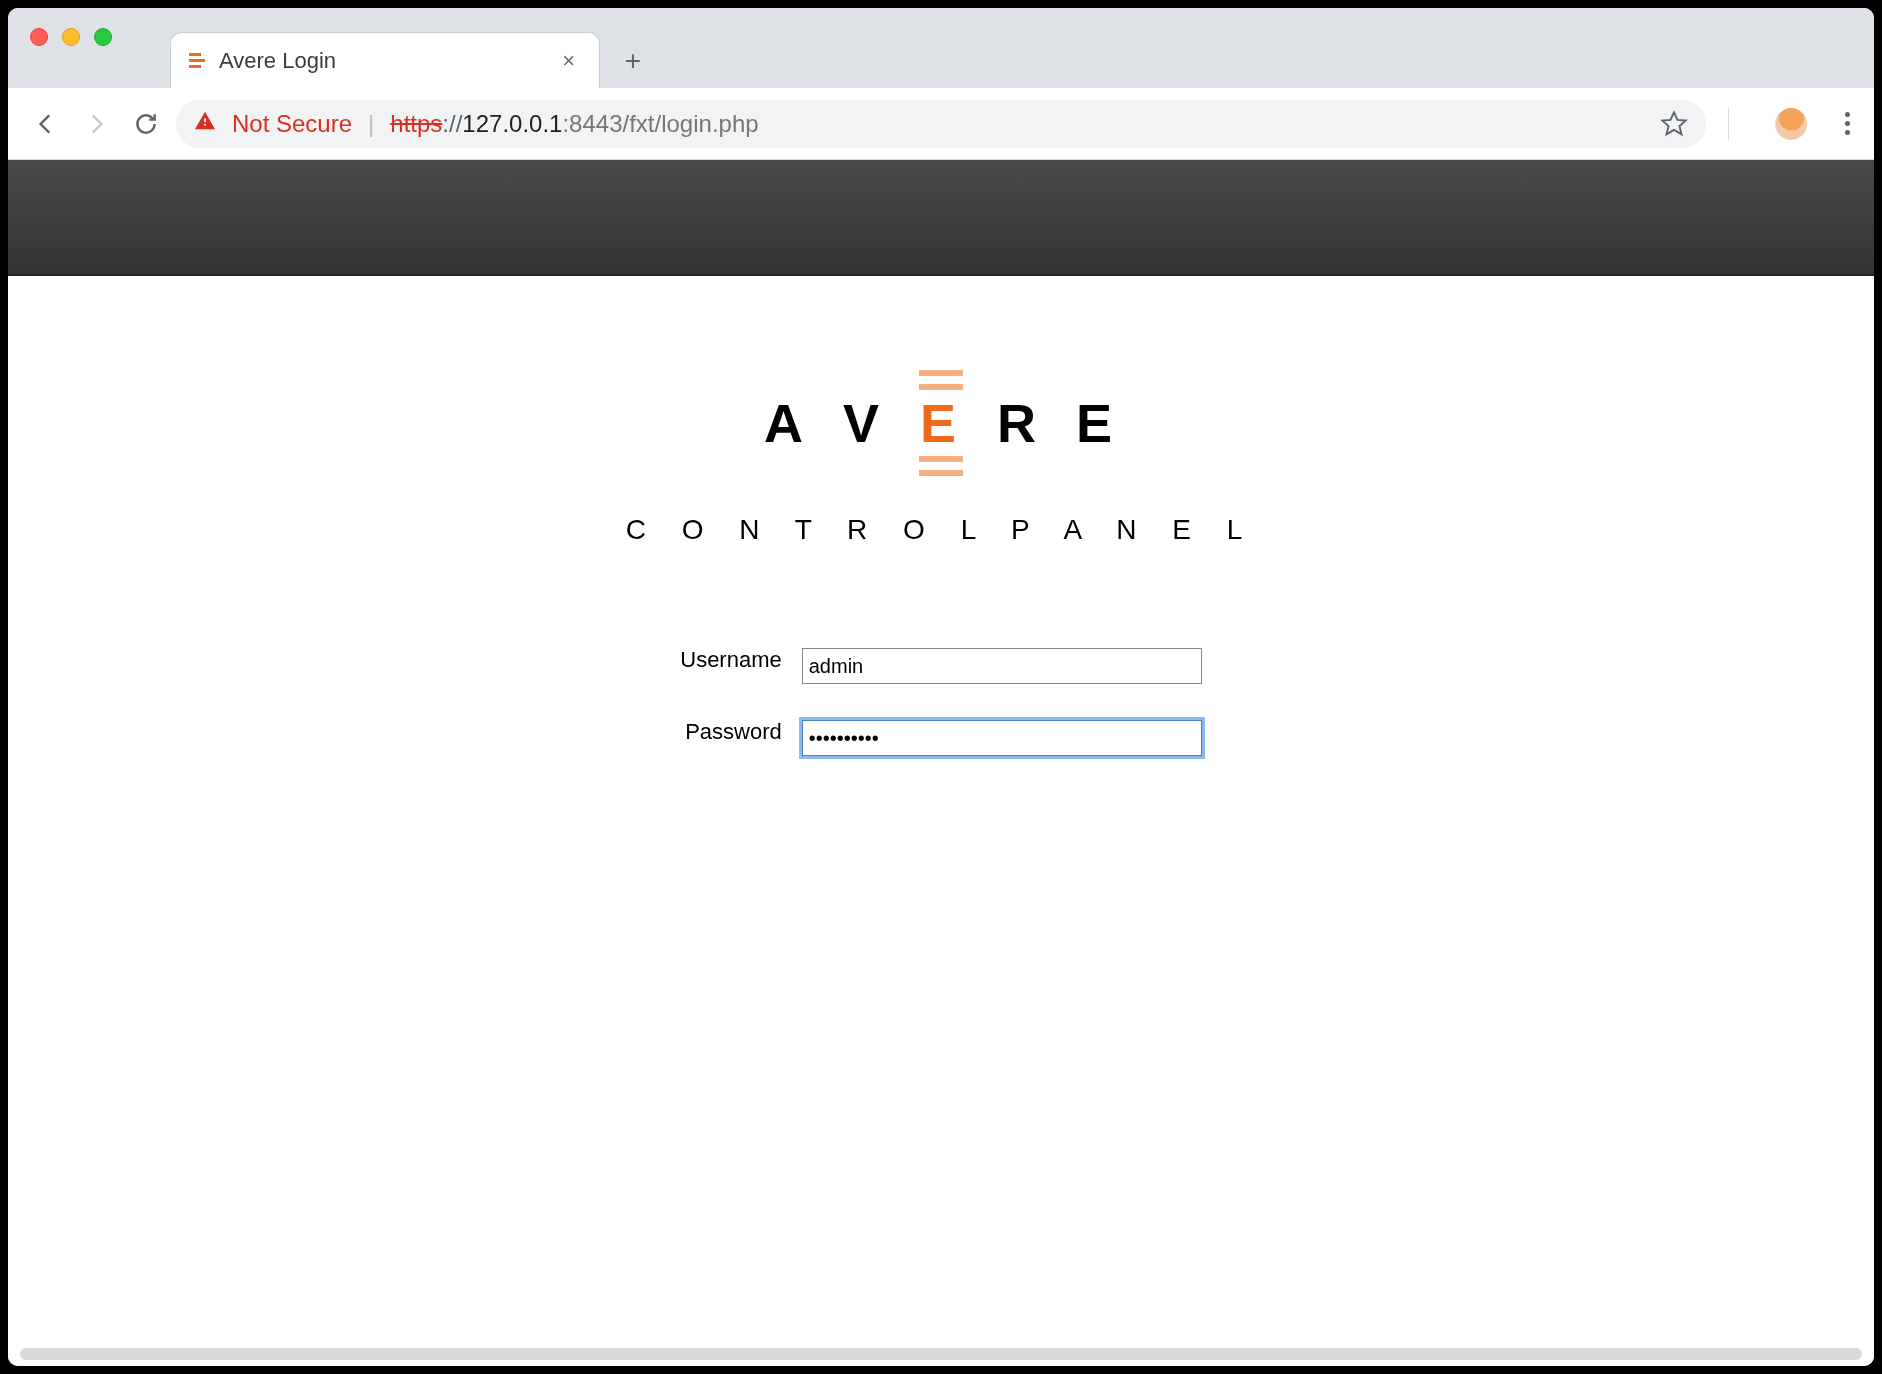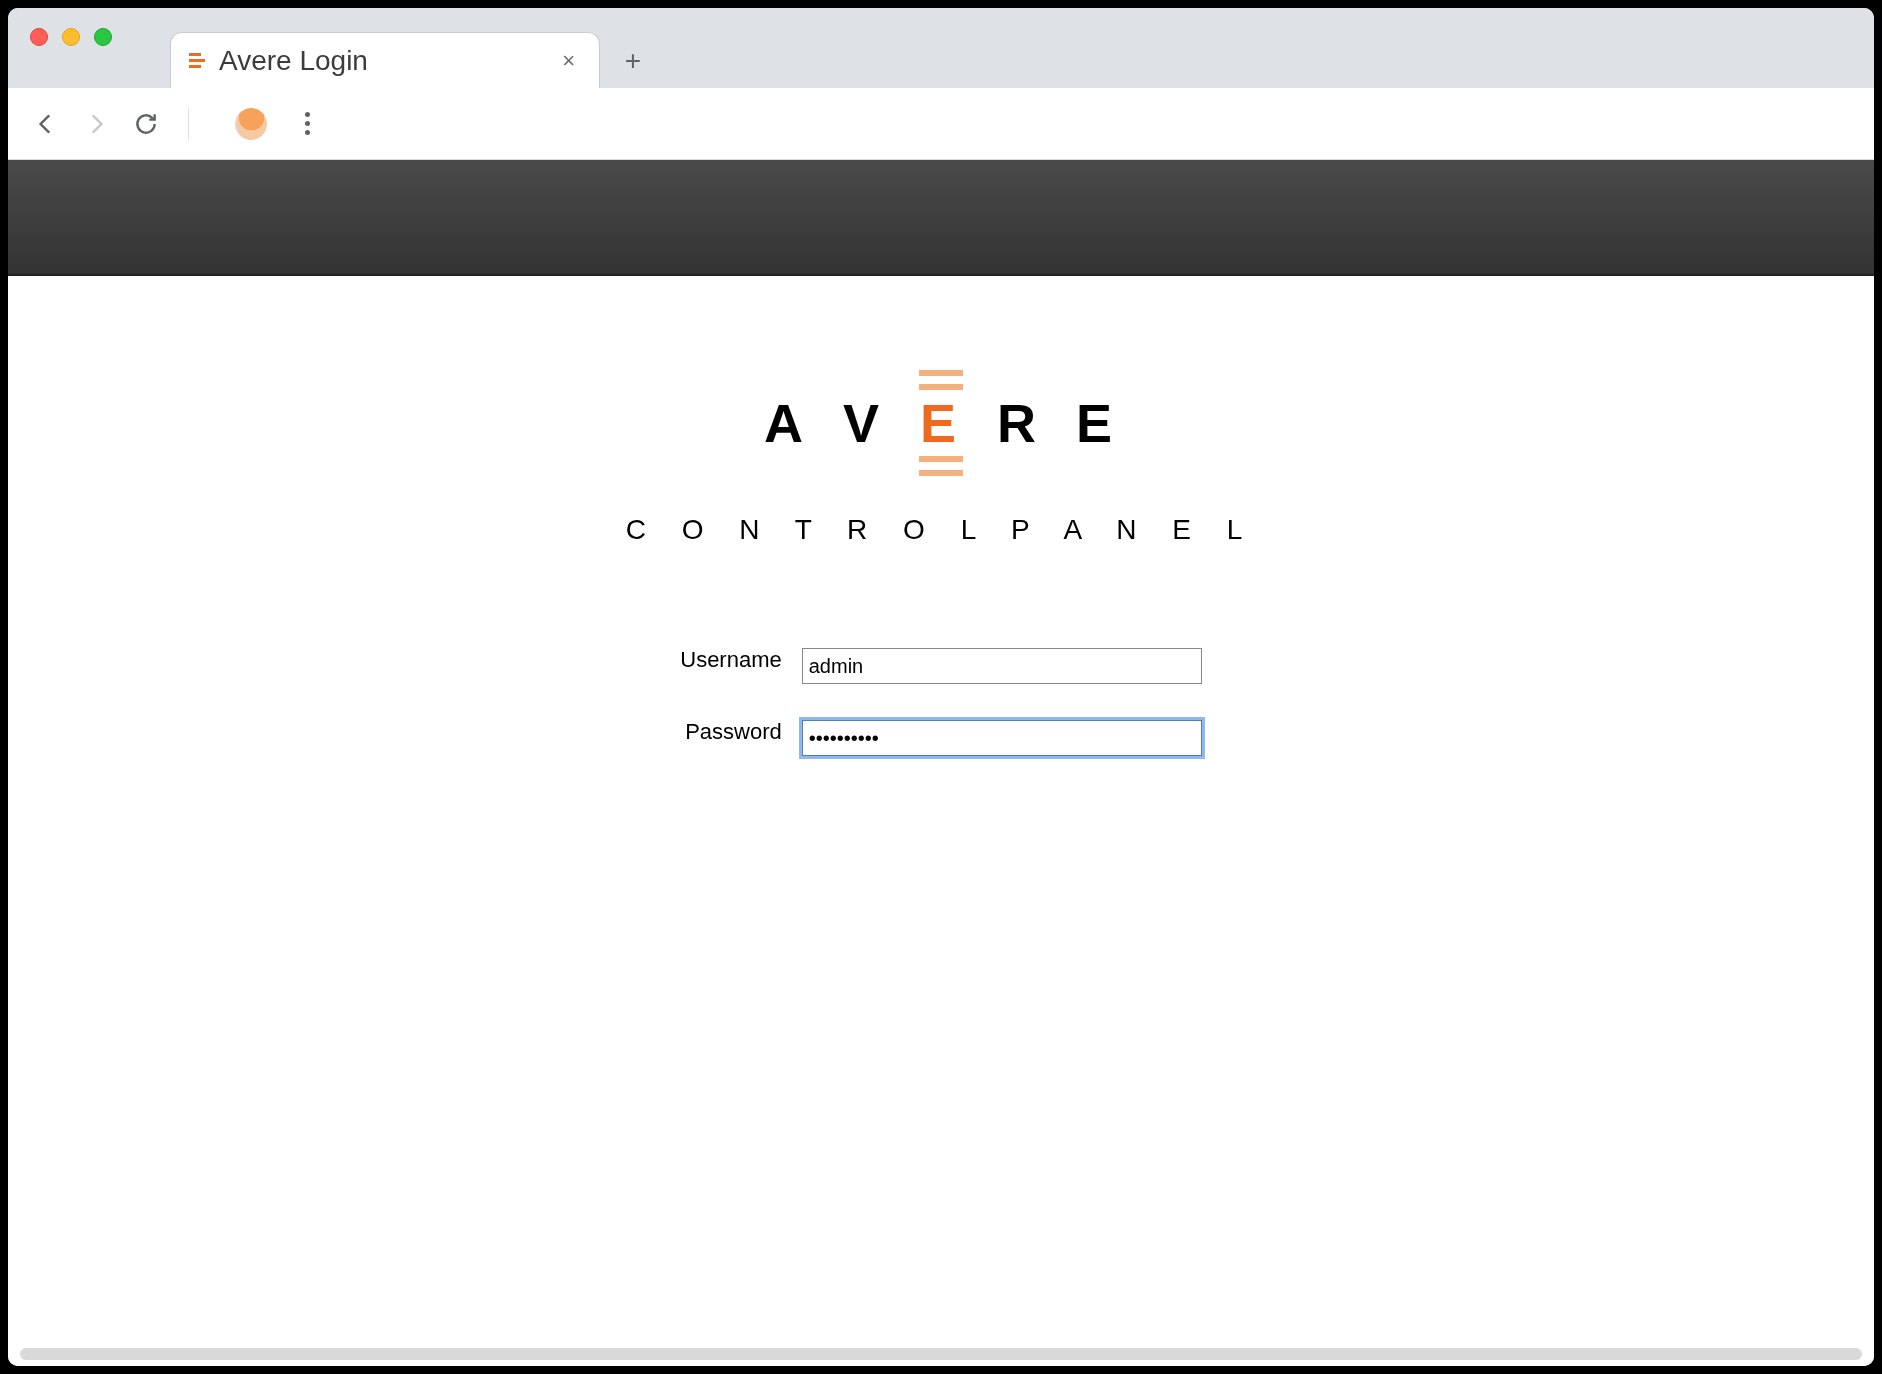--- a/index.html
+++ b/index.html
@@ -52,21 +52,21 @@
     min-width: 430px;
     border: 1px solid #c9ccd0;
     border-bottom: none;
   }
   .favicon {
     display:flex; flex-direction:column; gap:3px;
   }
   .favicon span { width:16px; height:3px; background:#ef6a1f; display:block;}
   .favicon span:nth-child(1){width:12px;}
   .favicon span:nth-child(3){width:12px;}
-  .tab-title { font-size: 28px; color:#3c3c3c; flex:1;}
+  .tab-title { font-size: 22px; color:#3c3c3c; flex:1;}
   .tab-close { font-size:22px; color:#6b6b6b; cursor:pointer; padding:0 6px;}
   .new-tab {
     width: 46px; height: 46px;
     display:flex; align-items:center; justify-content:center;
     font-size: 28px; color:#5f6368;
     margin-left: 10px; margin-bottom: 4px;
     cursor:pointer;
   }
   
   .toolbar {
@@ -212,20 +212,37 @@
       <svg viewBox="0 0 24 24" fill="none" stroke="#5f6368" stroke-width="2.2">
           <path d="M9 4l8 8-8 8"></path>
         </svg>
     </div>
     <div class="nav-icon">
       <svg viewBox="0 0 24 24" fill="none" stroke="#5f6368" stroke-width="2.2">
           <path d="M20 12a8 8 0 1 1-2.34-5.66L20 8"></path>
           <path d="M20 3v5h-5"></path>
         </svg>
     </div>
+    <div class="omnibox">
+      <span class="warn-icon">
+        <svg viewBox="0 0 24 24">
+            <path fill="#d93025" d="M12 2L1 21h22L12 2zm1 15h-2v-2h2v2zm0-4h-2V9h2v4z"></path>
+          </svg>
+      </span>
+      <span class="not-secure">Not Secure</span>
+      <span class="divider">|</span>
+      <span class="url">
+        <span class="scheme">https</span><span class="sep">://</span><span>127.0.0.1</span><span class="port-path">:8443/fxt/login.php</span>
+      </span>
+      <span class="star-icon">
+        <svg viewBox="0 0 24 24" fill="none" stroke="#5f6368" stroke-width="1.6">
+            <path d="M12 2l3 6.5 7 .6-5.3 4.7 1.7 7L12 17l-6.4 3.8 1.7-7L2 9.1l7-.6L12 2z"></path>
+          </svg>
+      </span>
+    </div>
     <div class="avatar-wrap">
       <div class="avatar"></div>
     </div>
     <div class="kebab">
       <span></span>
         <span></span>
         <span></span>
     </div>
   </div>
 

